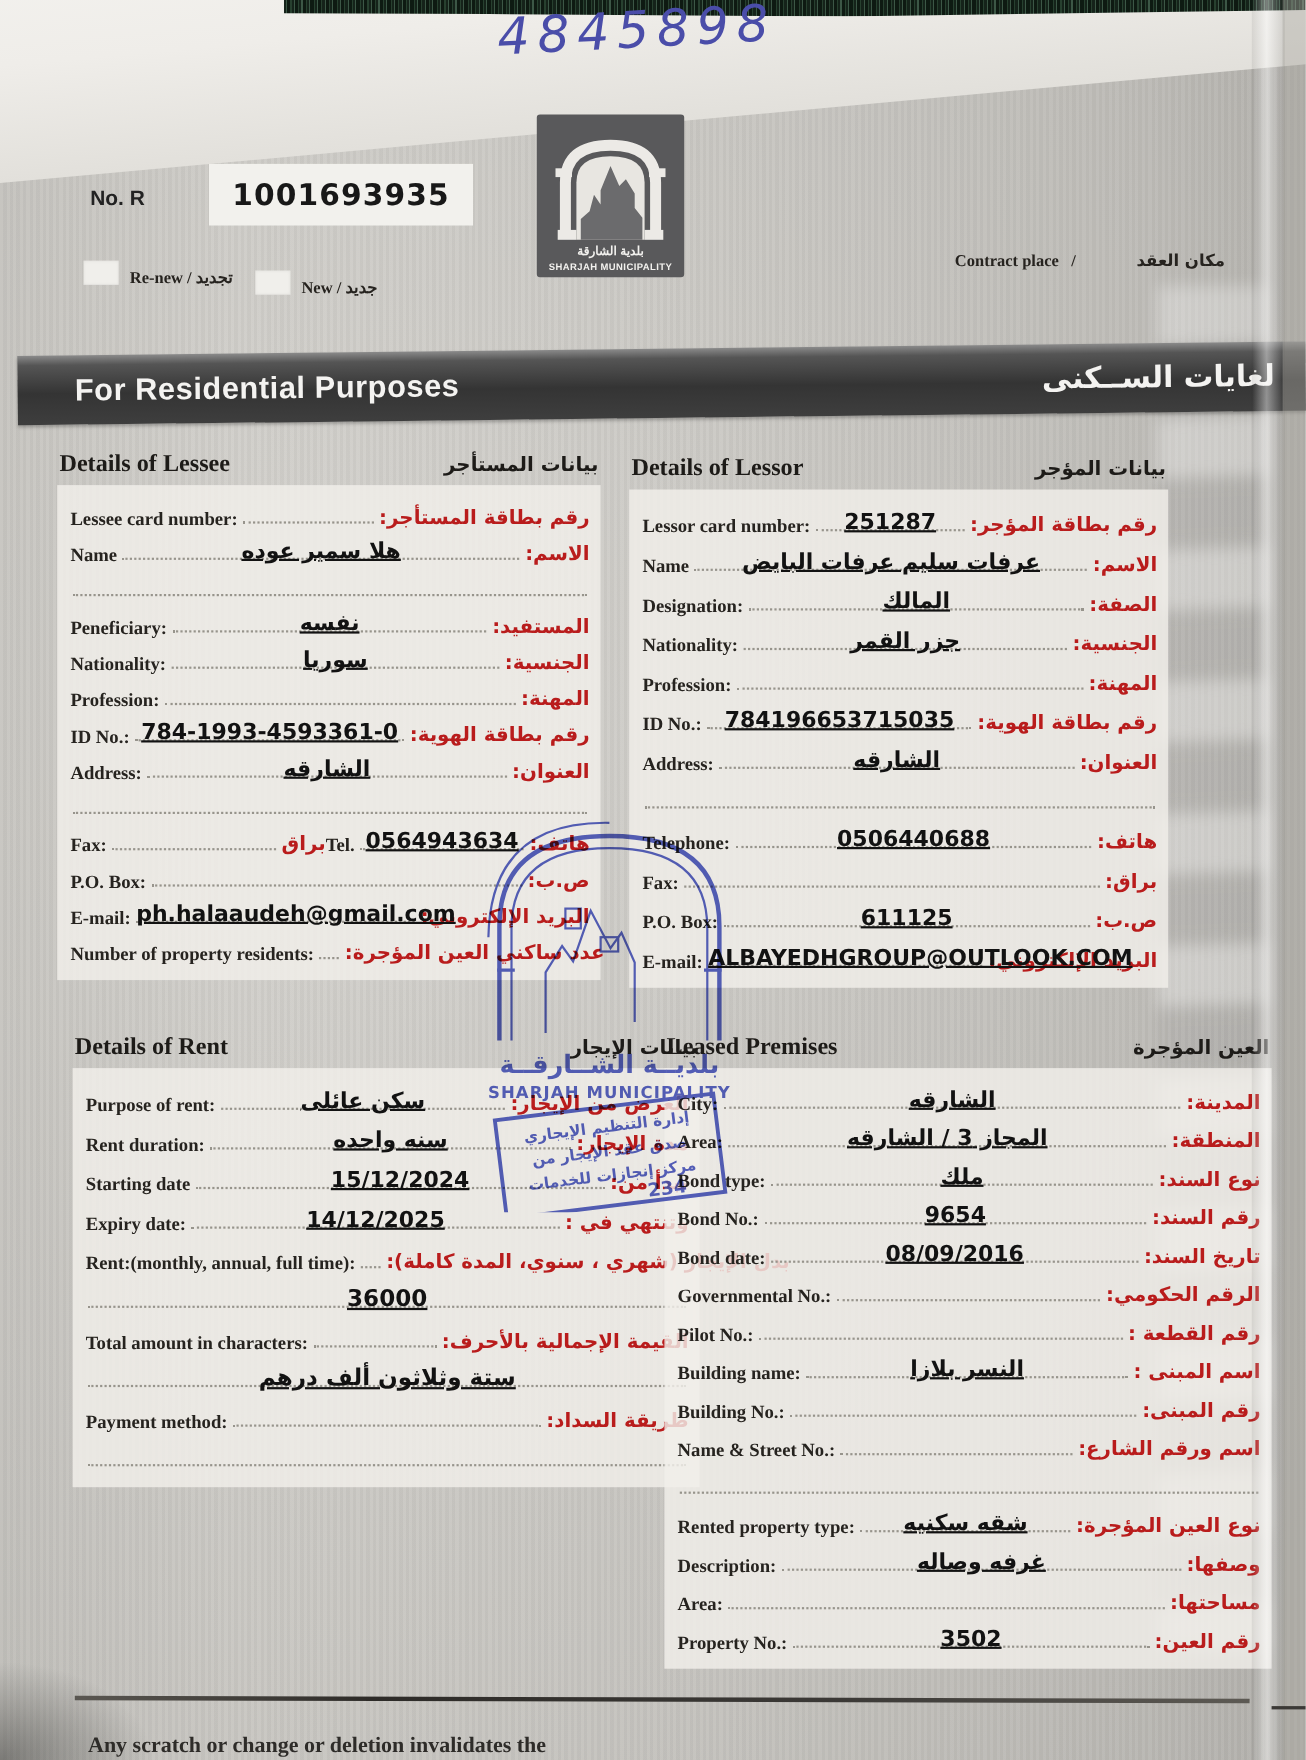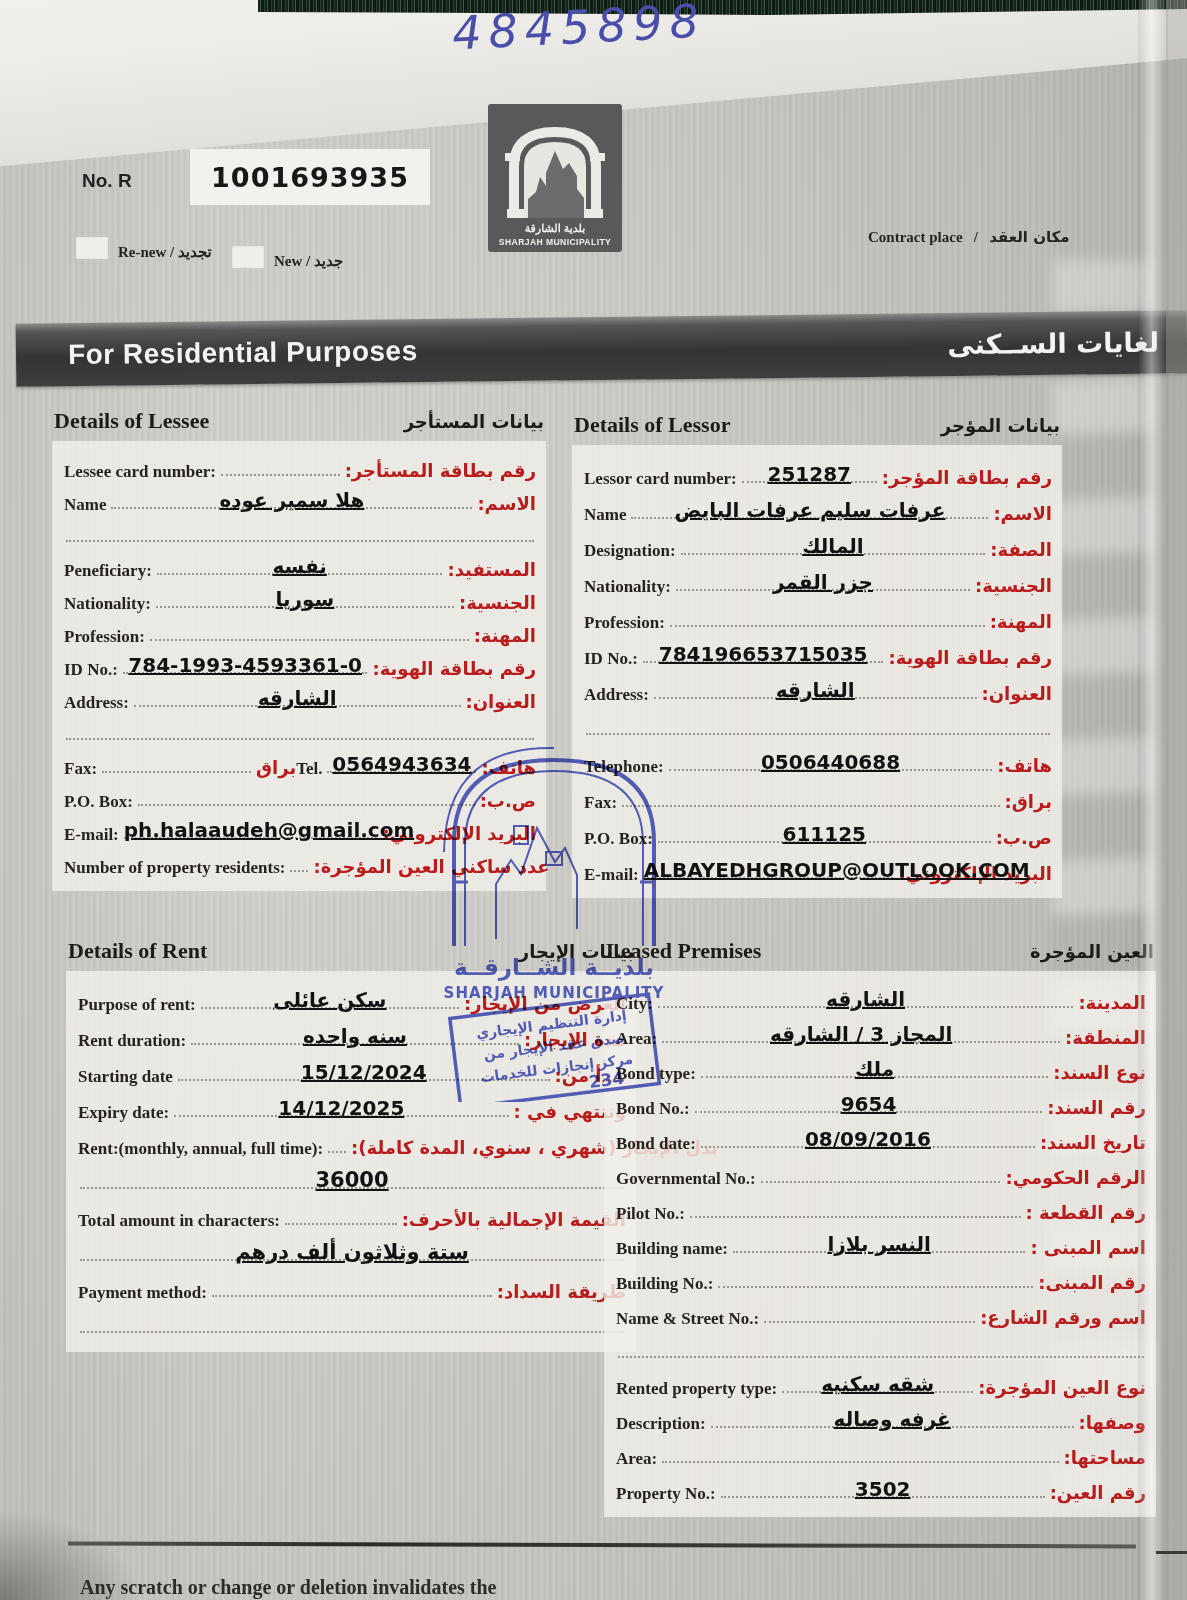--- a/index.html
+++ b/index.html
@@ -22,21 +22,21 @@
     clip-path:polygon(0 0,100% 0,100% 60%,55% 100%,20% 85%,0 80%);}
   .handwritten{position:absolute;left:452px;top:0px;z-index:5;color:#4a4da9;
     font-family:"DejaVu Sans",sans-serif;font-style:italic;font-size:46px;font-weight:400;
     letter-spacing:7px;transform:rotate(-3deg);}
   .no-r-label{position:absolute;left:82px;top:170px;z-index:5;font-weight:700;font-size:19px;color:#222;}
   .no-r-box{position:absolute;left:190px;top:149px;width:240px;height:56px;z-index:5;
     background:#f2f1ed;display:flex;align-items:center;justify-content:center;}
   .no-r-box span{font-family:"DejaVu Sans",sans-serif;font-weight:700;font-size:27px;color:#181818;letter-spacing:1px;}
   .contract-place{position:absolute;left:868px;top:228px;z-index:5;font-size:15px;font-weight:700;color:#26231f;
     font-family:"Liberation Serif",serif;}
-  .contract-place .ar{font-family:"DejaVu Sans",sans-serif;font-size:15px;}
+  .contract-place .ar{font-family:"DejaVu Sans",sans-serif;font-size:15px;margin-left:44px;}
   .chk{position:absolute;width:32px;height:22px;background:#f0efeb;z-index:5;box-shadow:inset 0 0 3px rgba(0,0,0,.08);}
   .chk1{left:76px;top:237px;} .chk2{left:232px;top:246px;}
   .chk-label{position:absolute;z-index:5;font-weight:700;font-size:15px;color:#26231f;font-family:"Liberation Serif",serif;}
   .chk-label1{left:118px;top:243px;} .chk-label2{left:274px;top:252px;}
   .banner{position:absolute;left:16px;top:317px;width:1171px;height:63px;z-index:5;
     background:linear-gradient(180deg,#8a8a8a 0,#555 14%,#343434 55%,#3e3e3e 100%);
     transform:rotate(-.65deg);display:flex;align-items:center;justify-content:space-between;
     box-shadow:0 2px 3px rgba(0,0,0,.25);}
   .banner .b-en{margin-left:52px;color:#f4f3f1;font-size:28px;font-weight:700;letter-spacing:.5px;}
   .banner .b-ar{margin-right:28px;color:#f4f3f1;font-size:27px;font-weight:700;direction:rtl;font-family:"DejaVu Sans",sans-serif;}

